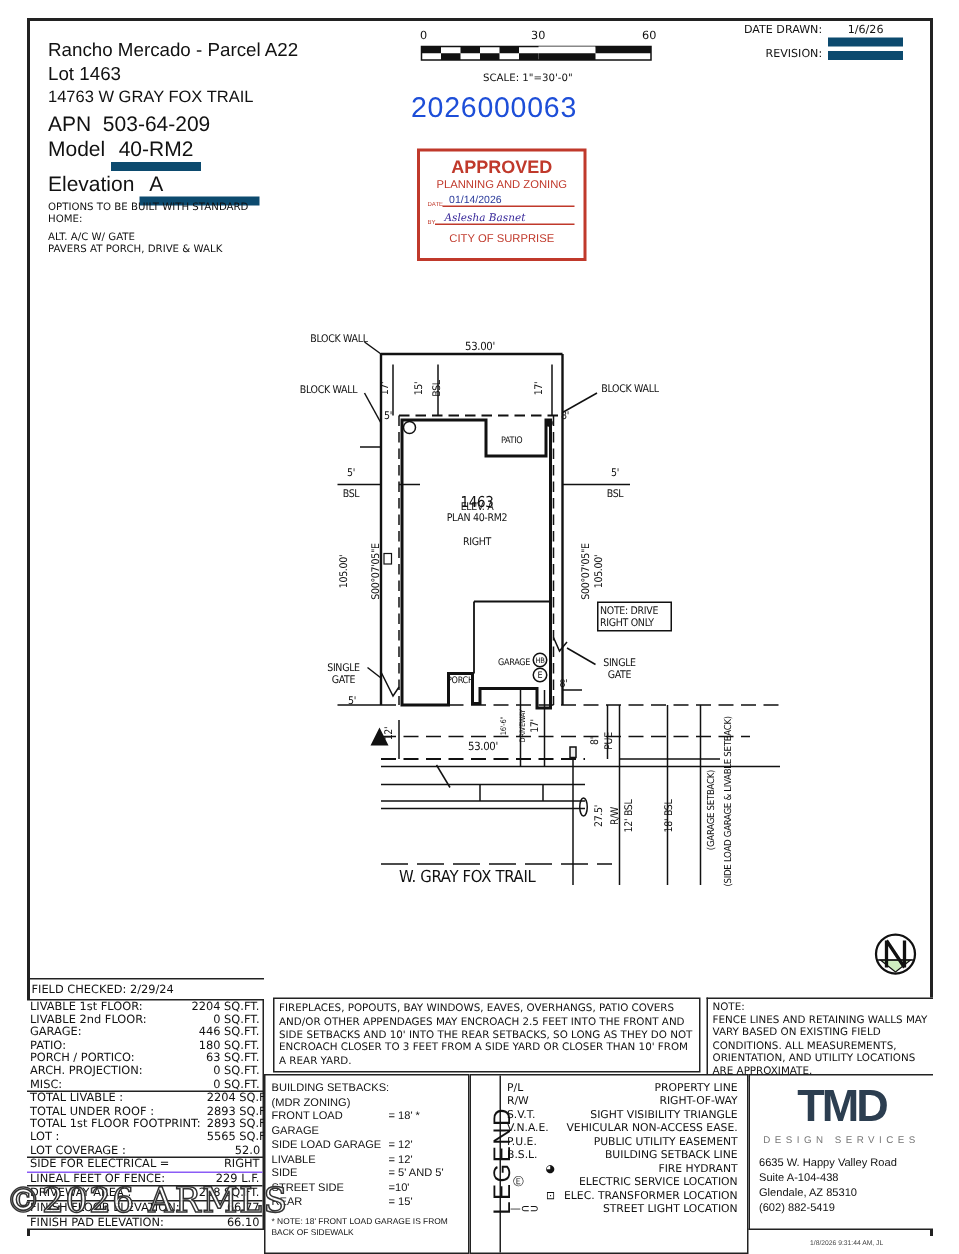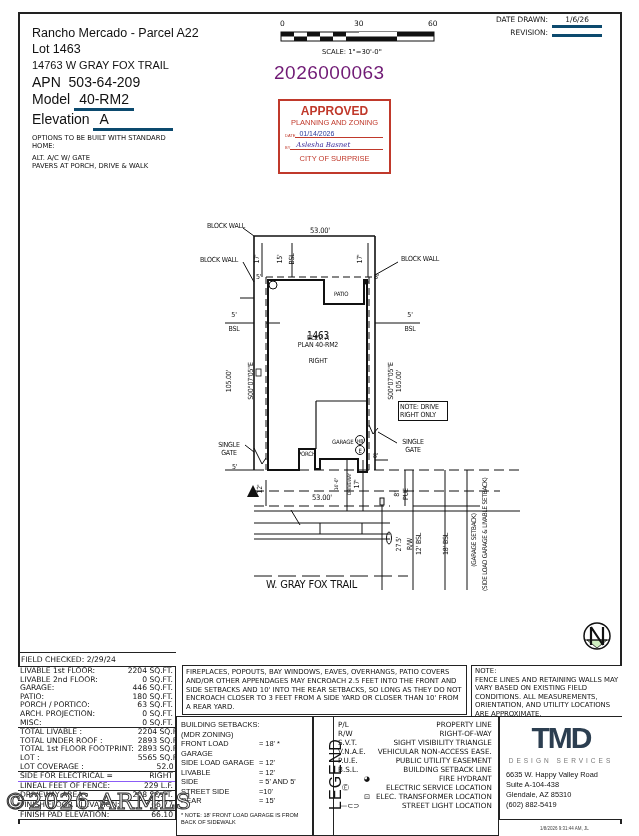--- a/index.html
+++ b/index.html
@@ -3,21 +3,21 @@
 <meta charset="utf-8">
 <style>
   * { box-sizing: border-box; margin: 0; padding: 0; }
   html, body { width: 639px; height: 836px; background: #fff; overflow: hidden; }
   body { position: relative; font-family: "Liberation Sans", sans-serif; color: #111; }
   .abs { position: absolute; }
   .frame { position: absolute; left: 18px; top: 12px; width: 604px; height: 812px; border: 2px solid #222; border-bottom: none; }
   .hdr-line { font-family: "Liberation Sans", sans-serif; }
   .mono { font-family: "DejaVu Sans", sans-serif; }
   .cad { font-family: "DejaVu Sans Condensed", "DejaVu Sans", sans-serif; letter-spacing: -0.2px; }
-  .uline { border-bottom: 3px solid #0c4a6e; display: inline-block; }
+  .uline { border-bottom: 6px solid #0c4a6e; display: inline-block; }
   .stamp { border: 2px solid #c0392b; color: #c0392b; text-align: center; background: #fff; }
   table.area { border-collapse: collapse; width: 100%; font-size: 7.6px; font-family: "DejaVu Sans", sans-serif; }
   table.area td { padding: 0 2px; line-height: 8.6px; white-space: nowrap; }
   table.area td.v { text-align: right; }
   .box { border: 1px solid #222; background: #fff; }
   .legend-row { display: flex; font-size: 7.2px; line-height: 9px; font-family: "DejaVu Sans", sans-serif; justify-content: space-between; }
   .legend-row .k { width: 38px; }
 </style>
 </head>
 <body>
@@ -54,21 +54,21 @@
       <rect x="53" y="1" width="13" height="4.5"></rect>
         <rect x="66" y="5.5" width="13" height="4.5"></rect>
       <rect x="79" y="1" width="38" height="4.5" fill="#fff"></rect>
         <rect x="79" y="5.5" width="38" height="4.5"></rect>
       <rect x="117" y="1" width="37" height="4.5"></rect>
     </g>
   </svg>
   <div class="mono" style="font-size:6.8px;margin-left:42px;margin-top:1px;">SCALE:  1"=30'-0"</div>
 </div>
 
-<div class="abs" style="left:274px;top:62px;font-size:19px;color:#701a75;letter-spacing:0.5px;">2026000063</div>
+<div class="abs" style="left:274px;top:62px;font-size:19px;color:#1d4ed8;letter-spacing:0.5px;">2026000063</div>
 
 <div class="abs stamp" style="left:278px;top:99px;width:113px;height:75px;padding-top:4px;">
   <div style="font-size:12px;font-weight:bold;line-height:13px;">APPROVED</div>
   <div style="font-size:7.5px;line-height:9px;">PLANNING AND ZONING</div>
   <div style="font-size:7px;text-align:left;padding-left:5px;margin-top:3px;display:flex;align-items:flex-end;">
     <span style="font-size:4px;">DATE</span>
     <span style="flex:1;border-bottom:1px solid #c0392b;margin-right:6px;color:#2a3a9a;padding-left:4px;">01/14/2026</span>
   </div>
   <div style="font-size:7px;text-align:left;padding-left:5px;margin-top:3px;display:flex;align-items:flex-end;">
     <span style="font-size:4px;">BY</span>

